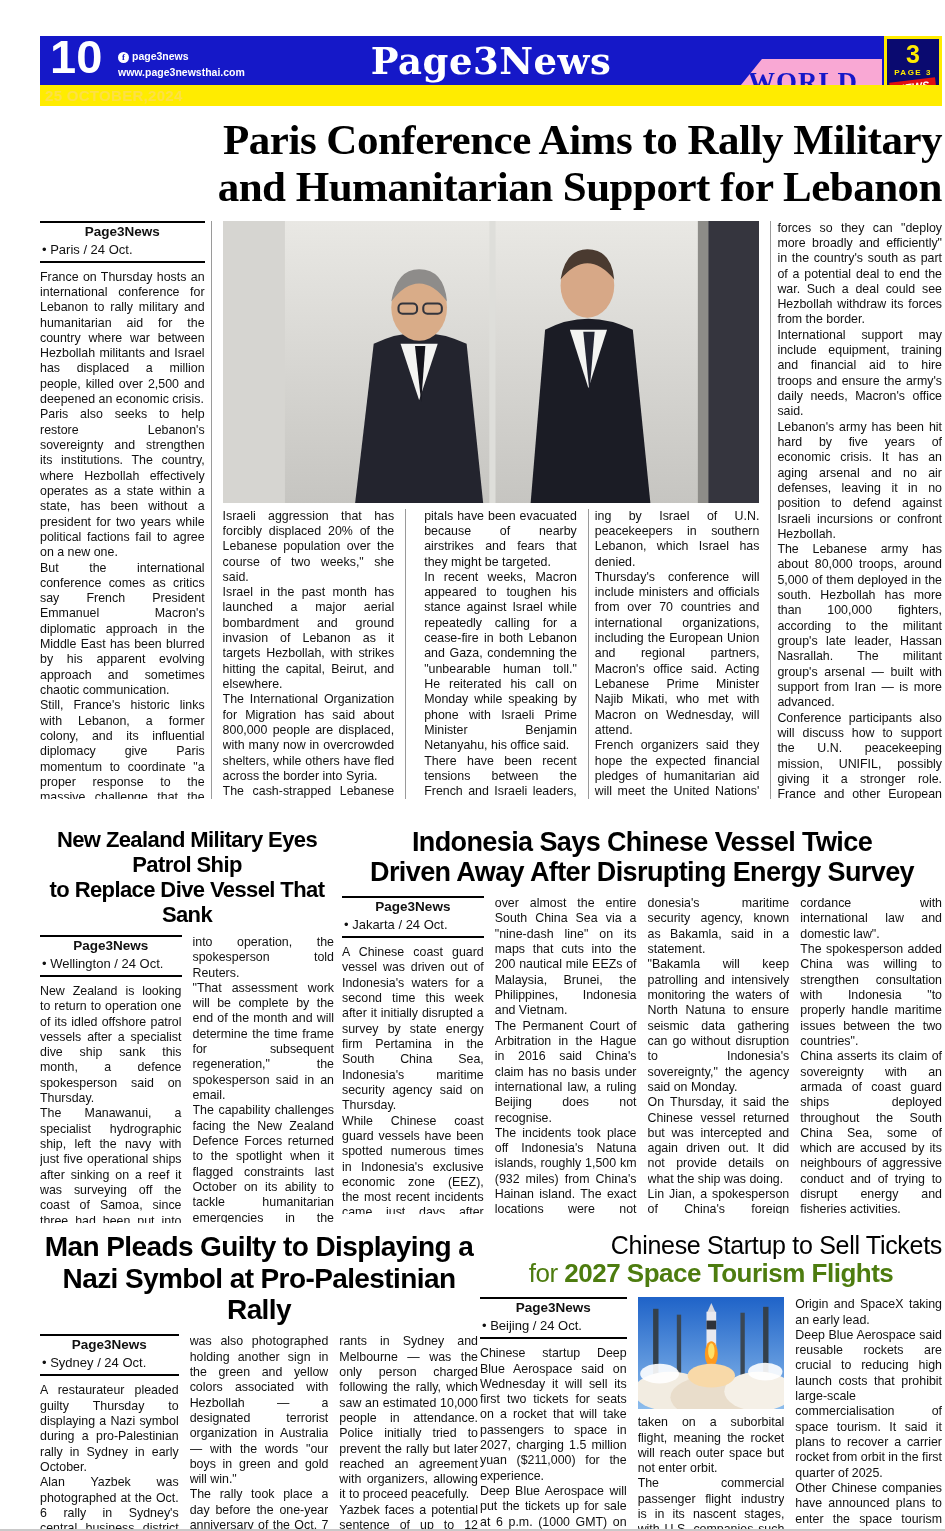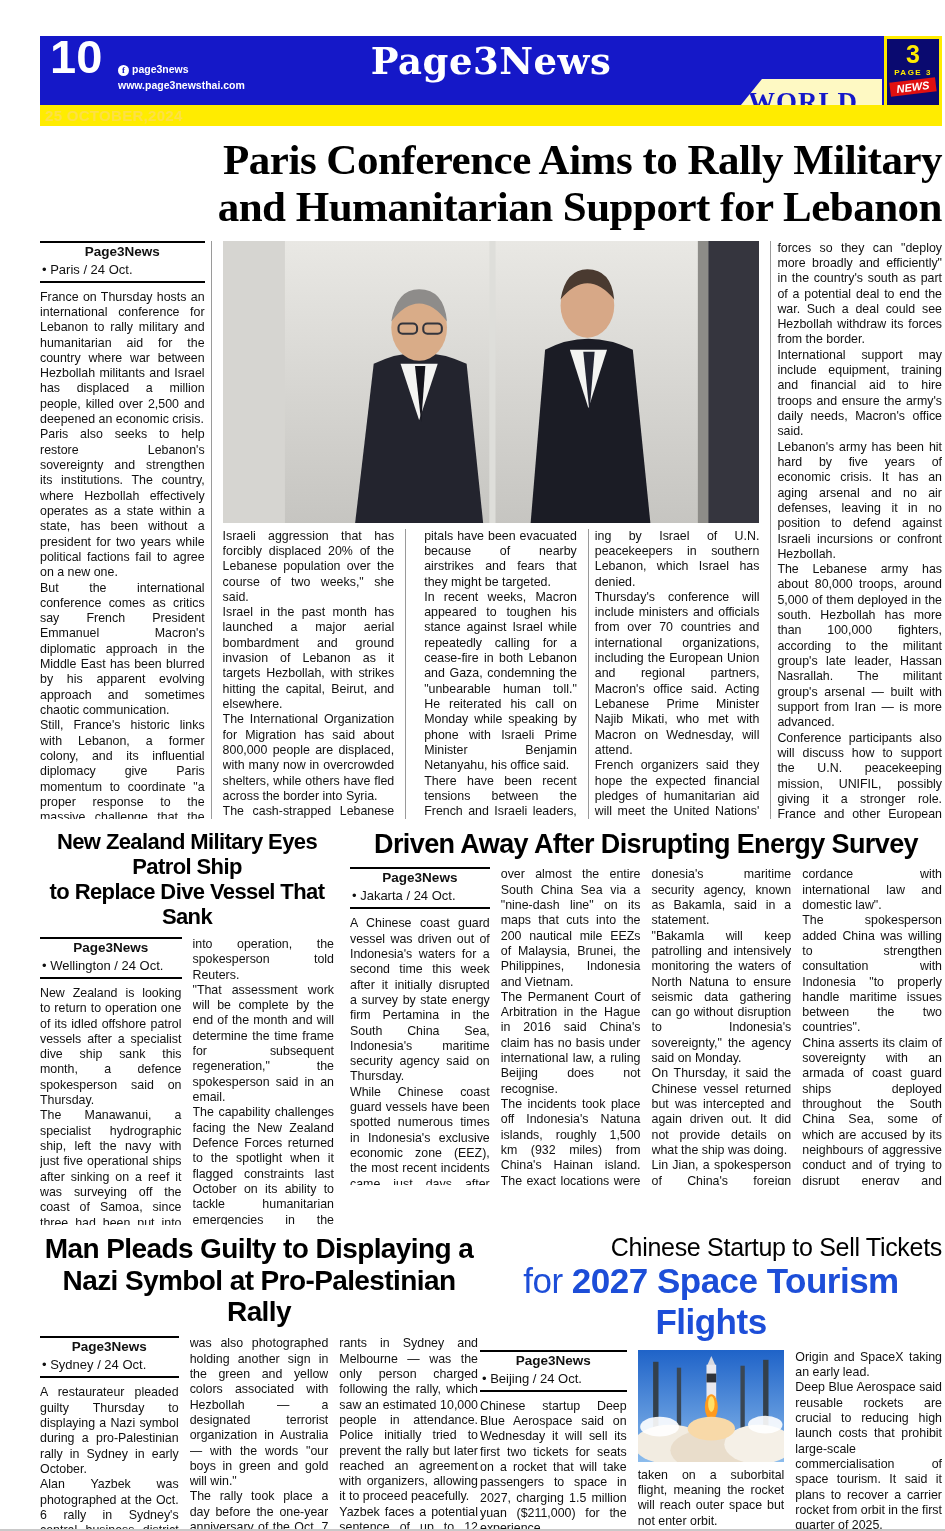--- a/index.html
+++ b/index.html
@@ -1,30 +1,30 @@
 <!DOCTYPE html>
 <html lang="en"><head>
 <meta charset="utf-8">
 <style>
   html,body{margin:0;padding:0;background:#fafafa;}
   .page{position:relative;width:945px;height:1531px;background:#fff;overflow:hidden;
         font-family:"Liberation Sans",sans-serif;color:#101010;border-bottom:2px solid #c9c9c9;box-sizing:border-box;}
   .inner{position:absolute;left:40px;top:36px;width:902px;}
 
   
-  .hdr{position:relative;height:90px;background:#1518c8;}
+  .hdr{position:relative;height:70px;background:#1518c8;}
   .hdr-yellow{position:absolute;left:0;right:0;bottom:0;height:21px;background:#ffec00;}
   .hdr-date{position:absolute;left:5px;bottom:2px;font-weight:bold;font-size:15px;color:#fde047;letter-spacing:.3px;}
   .hdr-num{position:absolute;left:10px;top:-3px;color:#fff;font-size:47px;font-weight:bold;line-height:1;}
-  .hdr-soc{position:absolute;left:78px;top:26px;color:#fff;font-size:10.5px;font-weight:bold;line-height:1.5;}
+  .hdr-soc{position:absolute;left:78px;top:13px;color:#fff;font-size:10.5px;font-weight:bold;line-height:1.5;}
   .fb{display:inline-block;width:11px;height:11px;border-radius:50%;background:#fff;color:#1518c8;
       font-size:9px;font-weight:bold;text-align:center;line-height:11px;margin-right:3px;font-family:"Liberation Serif",serif;}
   .masthead{position:absolute;left:0;right:0;top:3px;text-align:center;color:#fff;
             font-family:"DejaVu Serif",serif;font-weight:bold;font-size:37px;letter-spacing:.5px;}
-  .world{position:absolute;right:60px;bottom:0;width:158px;height:47px;background:#fef9c3;
+  .world{position:absolute;right:60px;bottom:0;width:158px;height:47px;background:#f9a8d4;
          clip-path:polygon(24% 0,100% 0,100% 100%,0 100%);display:flex;align-items:center;justify-content:center;}
   .world span{color:#1518c8;font-family:"Liberation Serif",serif;font-weight:bold;font-size:27px;letter-spacing:1px;}
   .logo{position:absolute;right:0;top:0;bottom:0;width:58px;background:#0a0a70;border:3px solid #ffec00;
         box-sizing:border-box;text-align:center;overflow:hidden;}
   .logo .three{color:#ffec00;font-size:25px;font-weight:bold;line-height:1;margin-top:3px;}
   .logo .p3{color:#ffec00;font-size:8px;font-weight:bold;letter-spacing:1.5px;margin-top:1px;}
   .logo .news{background:#e01010;color:#fff;font-style:italic;font-weight:bold;font-size:11px;
               transform:rotate(-7deg);margin:3px 3px 0;line-height:1.3;}
 
   
@@ -46,32 +46,32 @@
              grid-template-rows:288px auto;height:578px;overflow:hidden;}
   .lc1{grid-column:1;grid-row:1/3;border-right:1px solid #9a9a9a;padding-right:6px;}
   .lead-photo{grid-column:2/5;grid-row:1;padding-bottom:6px;}
   .lead-photo svg{width:100%;height:100%;display:block;}
   .lc2{grid-column:2;grid-row:2;}
   .lc3{grid-column:3;grid-row:2;border-left:1px solid #9a9a9a;padding-left:18px;}
   .lc4{grid-column:4;grid-row:2;border-left:1px solid #9a9a9a;padding-left:6px;}
   .lc5{grid-column:5;grid-row:1/3;border-left:1px solid #9a9a9a;padding-left:6px;}
 
   
-  .row-mid{display:grid;grid-template-columns:294px 1fr;column-gap:16px;margin-top:10px;height:396px;overflow:hidden;}
+  .row-mid{display:grid;grid-template-columns:294px 1fr;column-gap:8px;margin-top:28px;height:396px;overflow:hidden;}
   .nz-hl{font-size:22px;}
   .nz-cols{display:grid;grid-template-columns:1fr 1fr;column-gap:11px;margin-top:8px;height:322px;overflow:hidden;}
   .in-hl{font-size:27px;}
   .in-cols{display:grid;grid-template-columns:repeat(4,1fr);column-gap:11px;margin-top:8px;height:318px;overflow:hidden;}
 
   
   .row-bot{display:grid;grid-template-columns:438px 1fr;column-gap:2px;margin-top:8px;height:314px;overflow:hidden;}
   .nazi-hl{font-size:28px;}
   .nazi-cols{display:grid;grid-template-columns:repeat(3,1fr);column-gap:11px;margin-top:8px;height:240px;overflow:hidden;}
   .sp-hl1{font-size:25px;font-weight:400;text-align:right;line-height:1.15;letter-spacing:-.3px;color:#000;}
-  .sp-hl2{font-size:35px;font-weight:400;text-align:center;line-height:1.15;letter-spacing:-.5px;color:#1d4ed8;}
+  .sp-hl2{font-size:26px;font-weight:400;text-align:center;line-height:1.15;letter-spacing:-.5px;color:#4d7c0f;}
   .sp-hl2 .b{font-weight:bold;}
   .sp-cols{display:grid;grid-template-columns:repeat(3,1fr);column-gap:11px;margin-top:8px;height:246px;overflow:hidden;}
   .sp-photo{height:112px;margin-bottom:6px;}
   .sp-photo svg{width:100%;height:100%;display:block;}
 </style>
 </head>
 <body>
 
 <div class="page">
   <div class="inner">
@@ -190,20 +190,21 @@
           <div class="coltext">
               <p>into operation, the spokesperson told Reuters.</p>
               <p>"That assessment work will be complete by the end of the month and will determine the time frame for subsequent regeneration," the spokesperson said in an email.</p>
               <p>The capability challenges facing the New Zealand Defence Forces returned to the spotlight when it flagged constraints last October on its ability to tackle humanitarian emergencies in the Pacific during the cyclone season.</p>
             </div>
         </div>
       </div>
 
       <div>
         <div class="hl2 in-hl">
+          <div>Indonesia Says Chinese Vessel Twice</div>
           <div>Driven Away After Disrupting Energy Survey</div>
         </div>
         <div class="in-cols">
           <div>
             <div class="byline">
               <div class="src">Page3News</div>
               <div class="dl">•  Jakarta  / 24 Oct.</div>
             </div>
             <div class="coltext">
                 <p>A Chinese coast guard vessel was driven out of Indonesia's waters for a second time this week after it initially disrupted a survey by state energy firm Pertamina in the South China Sea, Indonesia's maritime security agency said on Thursday.</p>

